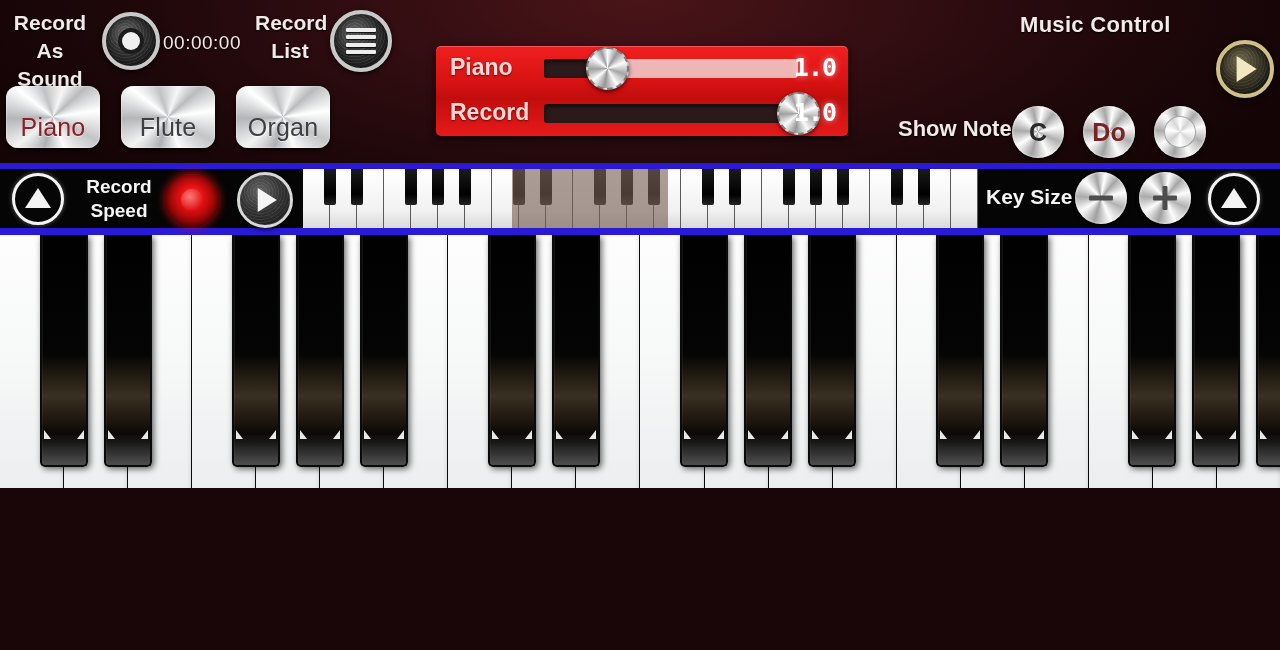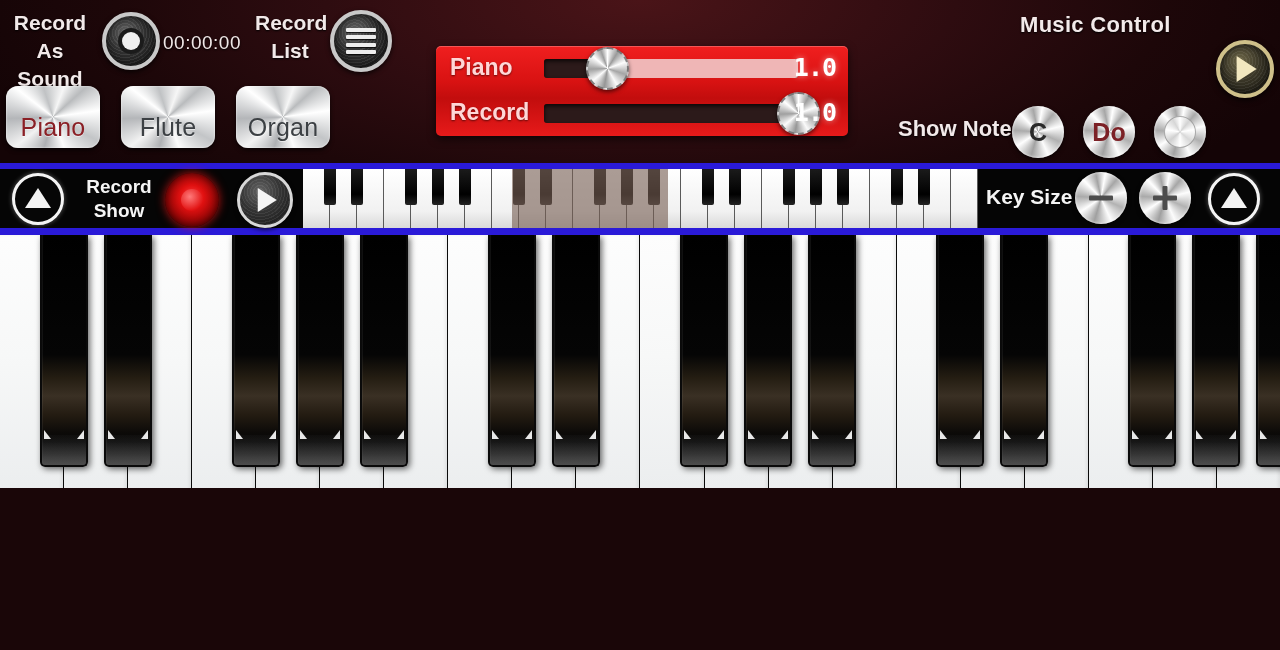--- a/index.html
+++ b/index.html
@@ -446,21 +446,21 @@
 
   <div id="control-bar">
     <div id="control-bar-inner">
 
       <div class="circle-tri-btn" id="scroll-up-left">
         <span class="tri-up"></span>
       </div>
 
       <div id="record-keys-label">
         <div>Record</div>
-        <div>Show</div>
+        <div>Speed</div>
       </div>
 
       <div id="record-keys-btn"></div>
 
       <div id="play-keys-btn">
         <span class="tri"></span>
       </div>
 
       <div id="mini-keyboard">
         <div id="mini-white-row">

